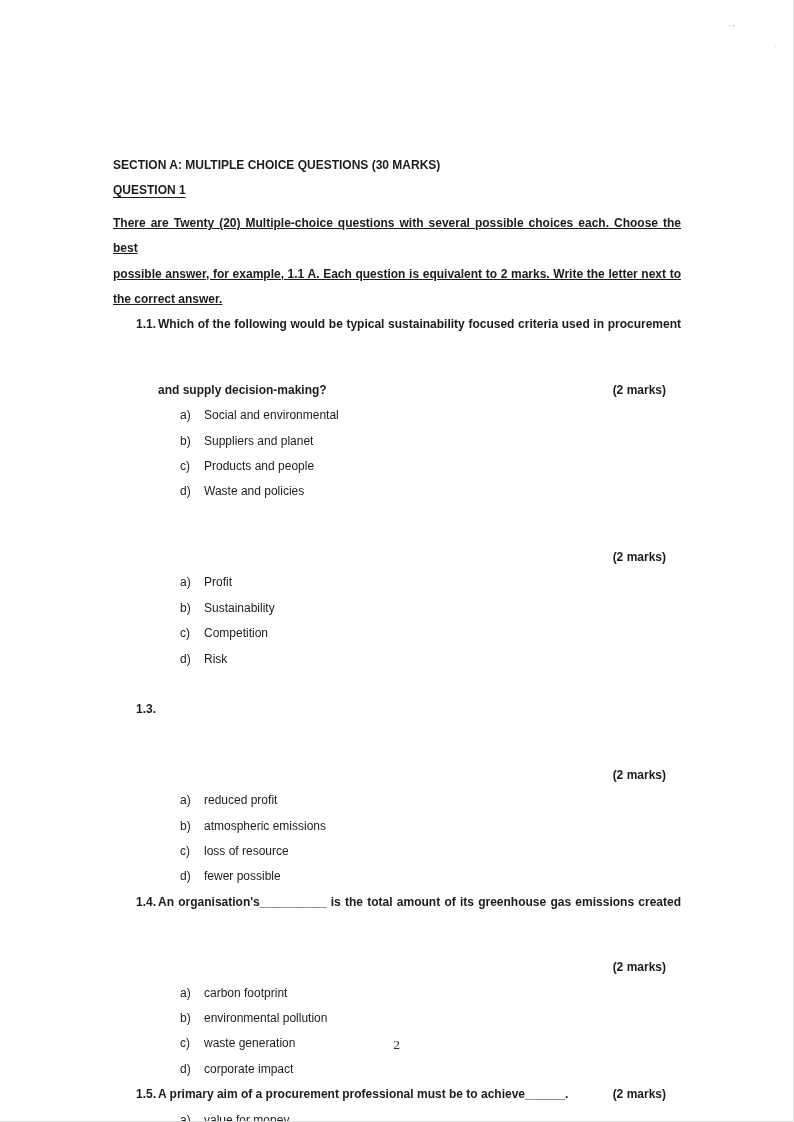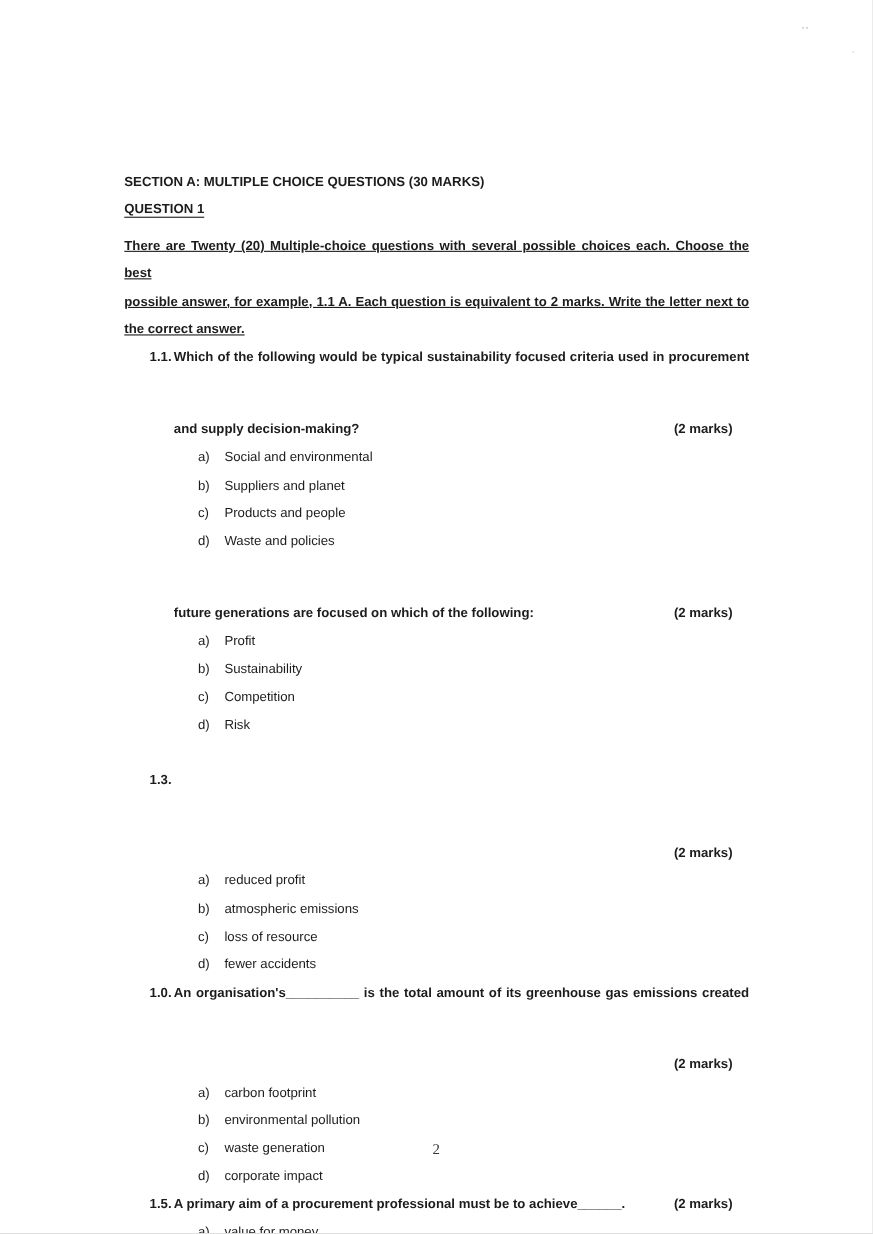--- a/index.html
+++ b/index.html
@@ -84,21 +84,20 @@
             <span class="opt-letter">c)</span>
             <span class="opt-text">Products and people</span>
           </div>
           <div class="option-row">
             <span class="opt-letter">d)</span>
             <span class="opt-text">Waste and policies</span>
           </div>
         </div>
         <div class="question-block gap-after">
           <div class="q-line cont">
-            <span class="q-text">future generations are focused on which of the following:</span>
             <span class="marks">(2 marks)</span>
           </div>
           <div class="option-row">
             <span class="opt-letter">a)</span>
             <span class="opt-text">Profit</span>
           </div>
           <div class="option-row">
             <span class="opt-letter">b)</span>
             <span class="opt-text">Sustainability</span>
           </div>
@@ -126,26 +125,26 @@
           <div class="option-row">
             <span class="opt-letter">b)</span>
             <span class="opt-text">atmospheric emissions</span>
           </div>
           <div class="option-row">
             <span class="opt-letter">c)</span>
             <span class="opt-text">loss of resource</span>
           </div>
           <div class="option-row">
             <span class="opt-letter">d)</span>
-            <span class="opt-text">fewer accidents</span>
+            <span class="opt-text">fewer possible</span>
           </div>
         </div>
         <div class="question-block">
           <div class="q-line">
-            <span class="q-num">1.0.</span>
+            <span class="q-num">1.4.</span>
             <span class="q-text stretch">An organisation's__________ is the total amount of its greenhouse gas emissions created</span>
           </div>
           <div class="q-line cont">
             <span class="marks">(2 marks)</span>
           </div>
           <div class="option-row">
             <span class="opt-letter">a)</span>
             <span class="opt-text">carbon footprint</span>
           </div>
           <div class="option-row">

